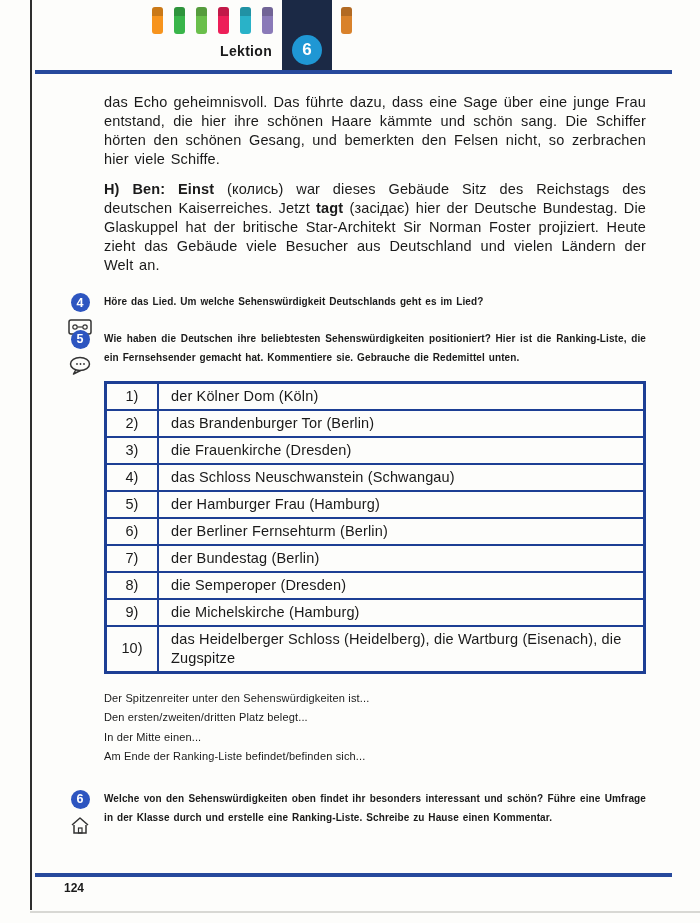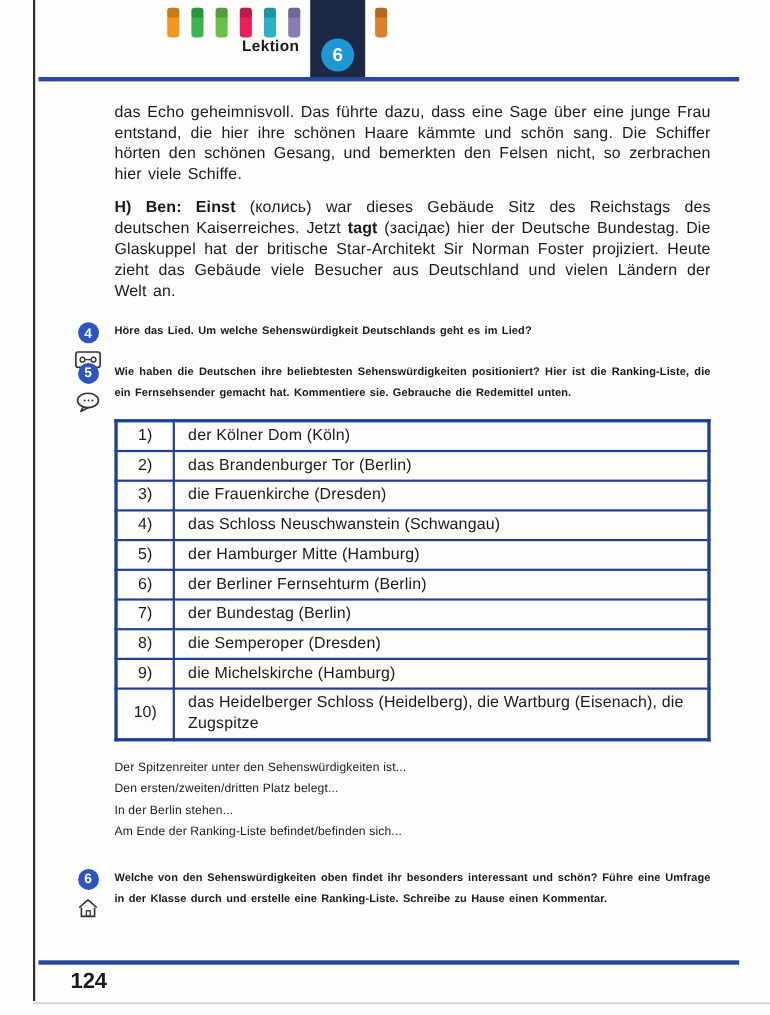--- a/index.html
+++ b/index.html
@@ -10,21 +10,21 @@
   
   .edge-left  { position:absolute; left:30px; top:0; width:2px; height:910px; background:#2e2e2e; }
   .edge-bottom{ position:absolute; left:30px; top:911px; width:670px; height:2px; background:#d8d8d4; }
 
   
   .tabs { position:absolute; left:152px; top:7px; display:flex; gap:11px; }
   .tab  { position:relative; width:11px; height:27px; border-radius:3px; background:#ccc; }
   .tab::after { content:""; position:absolute; left:0; right:0; top:0; height:9px;
                 background:rgba(0,0,0,.18); border-radius:3px 3px 0 0; }
   .tab-right { position:absolute; left:341px; top:7px; }
-  .lektion-label { position:absolute; left:216px; top:33px; width:56px; text-align:right;
+  .lektion-label { position:absolute; left:216px; top:43px; width:56px; text-align:right;
                    font-weight:bold; font-size:14px; letter-spacing:.3px; }
   .lesson-box { position:absolute; left:282px; top:0; width:50px; height:70px; background:#1b2945; }
   .lesson-circle { position:absolute; left:50%; transform:translateX(-50%); bottom:5px;
                    width:30px; height:30px; border-radius:50%; background:#1f97d4;
                    color:#fff; font-weight:bold; font-size:17px;
                    display:flex; align-items:center; justify-content:center; }
   .header-title { position:absolute; left:341px; top:49px; font-weight:bold; font-size:14.5px;
                   letter-spacing:.3px; white-space:nowrap; }
   .header-rule { position:absolute; left:35px; top:70px; width:637px; height:4px; background:#27499c; }
 
@@ -49,21 +49,21 @@
                    border:3px solid #1d3f94; }
   .ranking-table td { border:2px solid #1d3f94; font-size:14.5px; line-height:19px; }
   .rank-cell  { width:42px; text-align:center; padding:3px 4px; }
   .sight-cell { padding:3px 12px; letter-spacing:.15px;margin-top:36px; }
 
   .redemittel-list { margin-top:14px; }
   .redemittel-line { font-size:11px; line-height:19.5px; letter-spacing:.15px; }
 
   
   .footer-rule { position:absolute; left:35px; top:873px; width:637px; height:4px; background:#27499c; }
-  .page-number { position:absolute; left:64px; top:881px; font-weight:bold; font-size:20px; }
+  .page-number { position:absolute; left:64px; top:881px; font-weight:bold; font-size:12px; }
 
   .icon svg { display:block; }
 </style>
 </head>
 <body>
 
 <div class="page">
 
   <div class="edge-left"></div>
   <div class="edge-bottom"></div>
@@ -134,21 +134,21 @@
           <tr>
             <td class="rank-cell">3)</td>
             <td class="sight-cell">die Frauenkirche (Dresden)</td>
           </tr>
           <tr>
             <td class="rank-cell">4)</td>
             <td class="sight-cell">das Schloss Neuschwanstein (Schwangau)</td>
           </tr>
           <tr>
             <td class="rank-cell">5)</td>
-            <td class="sight-cell">der Hamburger Mitte (Hamburg)</td>
+            <td class="sight-cell">der Hamburger Frau (Hamburg)</td>
           </tr>
           <tr>
             <td class="rank-cell">6)</td>
             <td class="sight-cell">der Berliner Fernsehturm (Berlin)</td>
           </tr>
           <tr>
             <td class="rank-cell">7)</td>
             <td class="sight-cell">der Bundestag (Berlin)</td>
           </tr>
           <tr>
@@ -162,21 +162,21 @@
           <tr>
             <td class="rank-cell">10)</td>
             <td class="sight-cell">das Heidelberger Schloss (Heidelberg), die Wartburg (Eisenach), die Zugspitze</td>
           </tr>
         </tbody>
     </table>
 
     <div class="redemittel-list">
         <div class="redemittel-line">Der Spitzenreiter unter den Sehenswürdigkeiten ist...</div>
         <div class="redemittel-line">Den ersten/zweiten/dritten Platz belegt...</div>
-        <div class="redemittel-line">In der Berlin stehen...</div>
+        <div class="redemittel-line">In der Mitte einen...</div>
         <div class="redemittel-line">Am Ende der Ranking-Liste befindet/befinden sich...</div>
       </div>
 
     <div class="ex ex-6">
       <div class="ex-marker">
         <div class="ex-num">6</div>
         <span class="icon">
           <svg width="20" height="19" viewBox="0 0 20 19">
             <path d="M2 9 L10 2 L18 9" fill="none" stroke="#333" stroke-width="1.5" stroke-linejoin="round"></path>
             <path d="M4 9 L4 17 L16 17 L16 9" fill="none" stroke="#333" stroke-width="1.5"></path>

